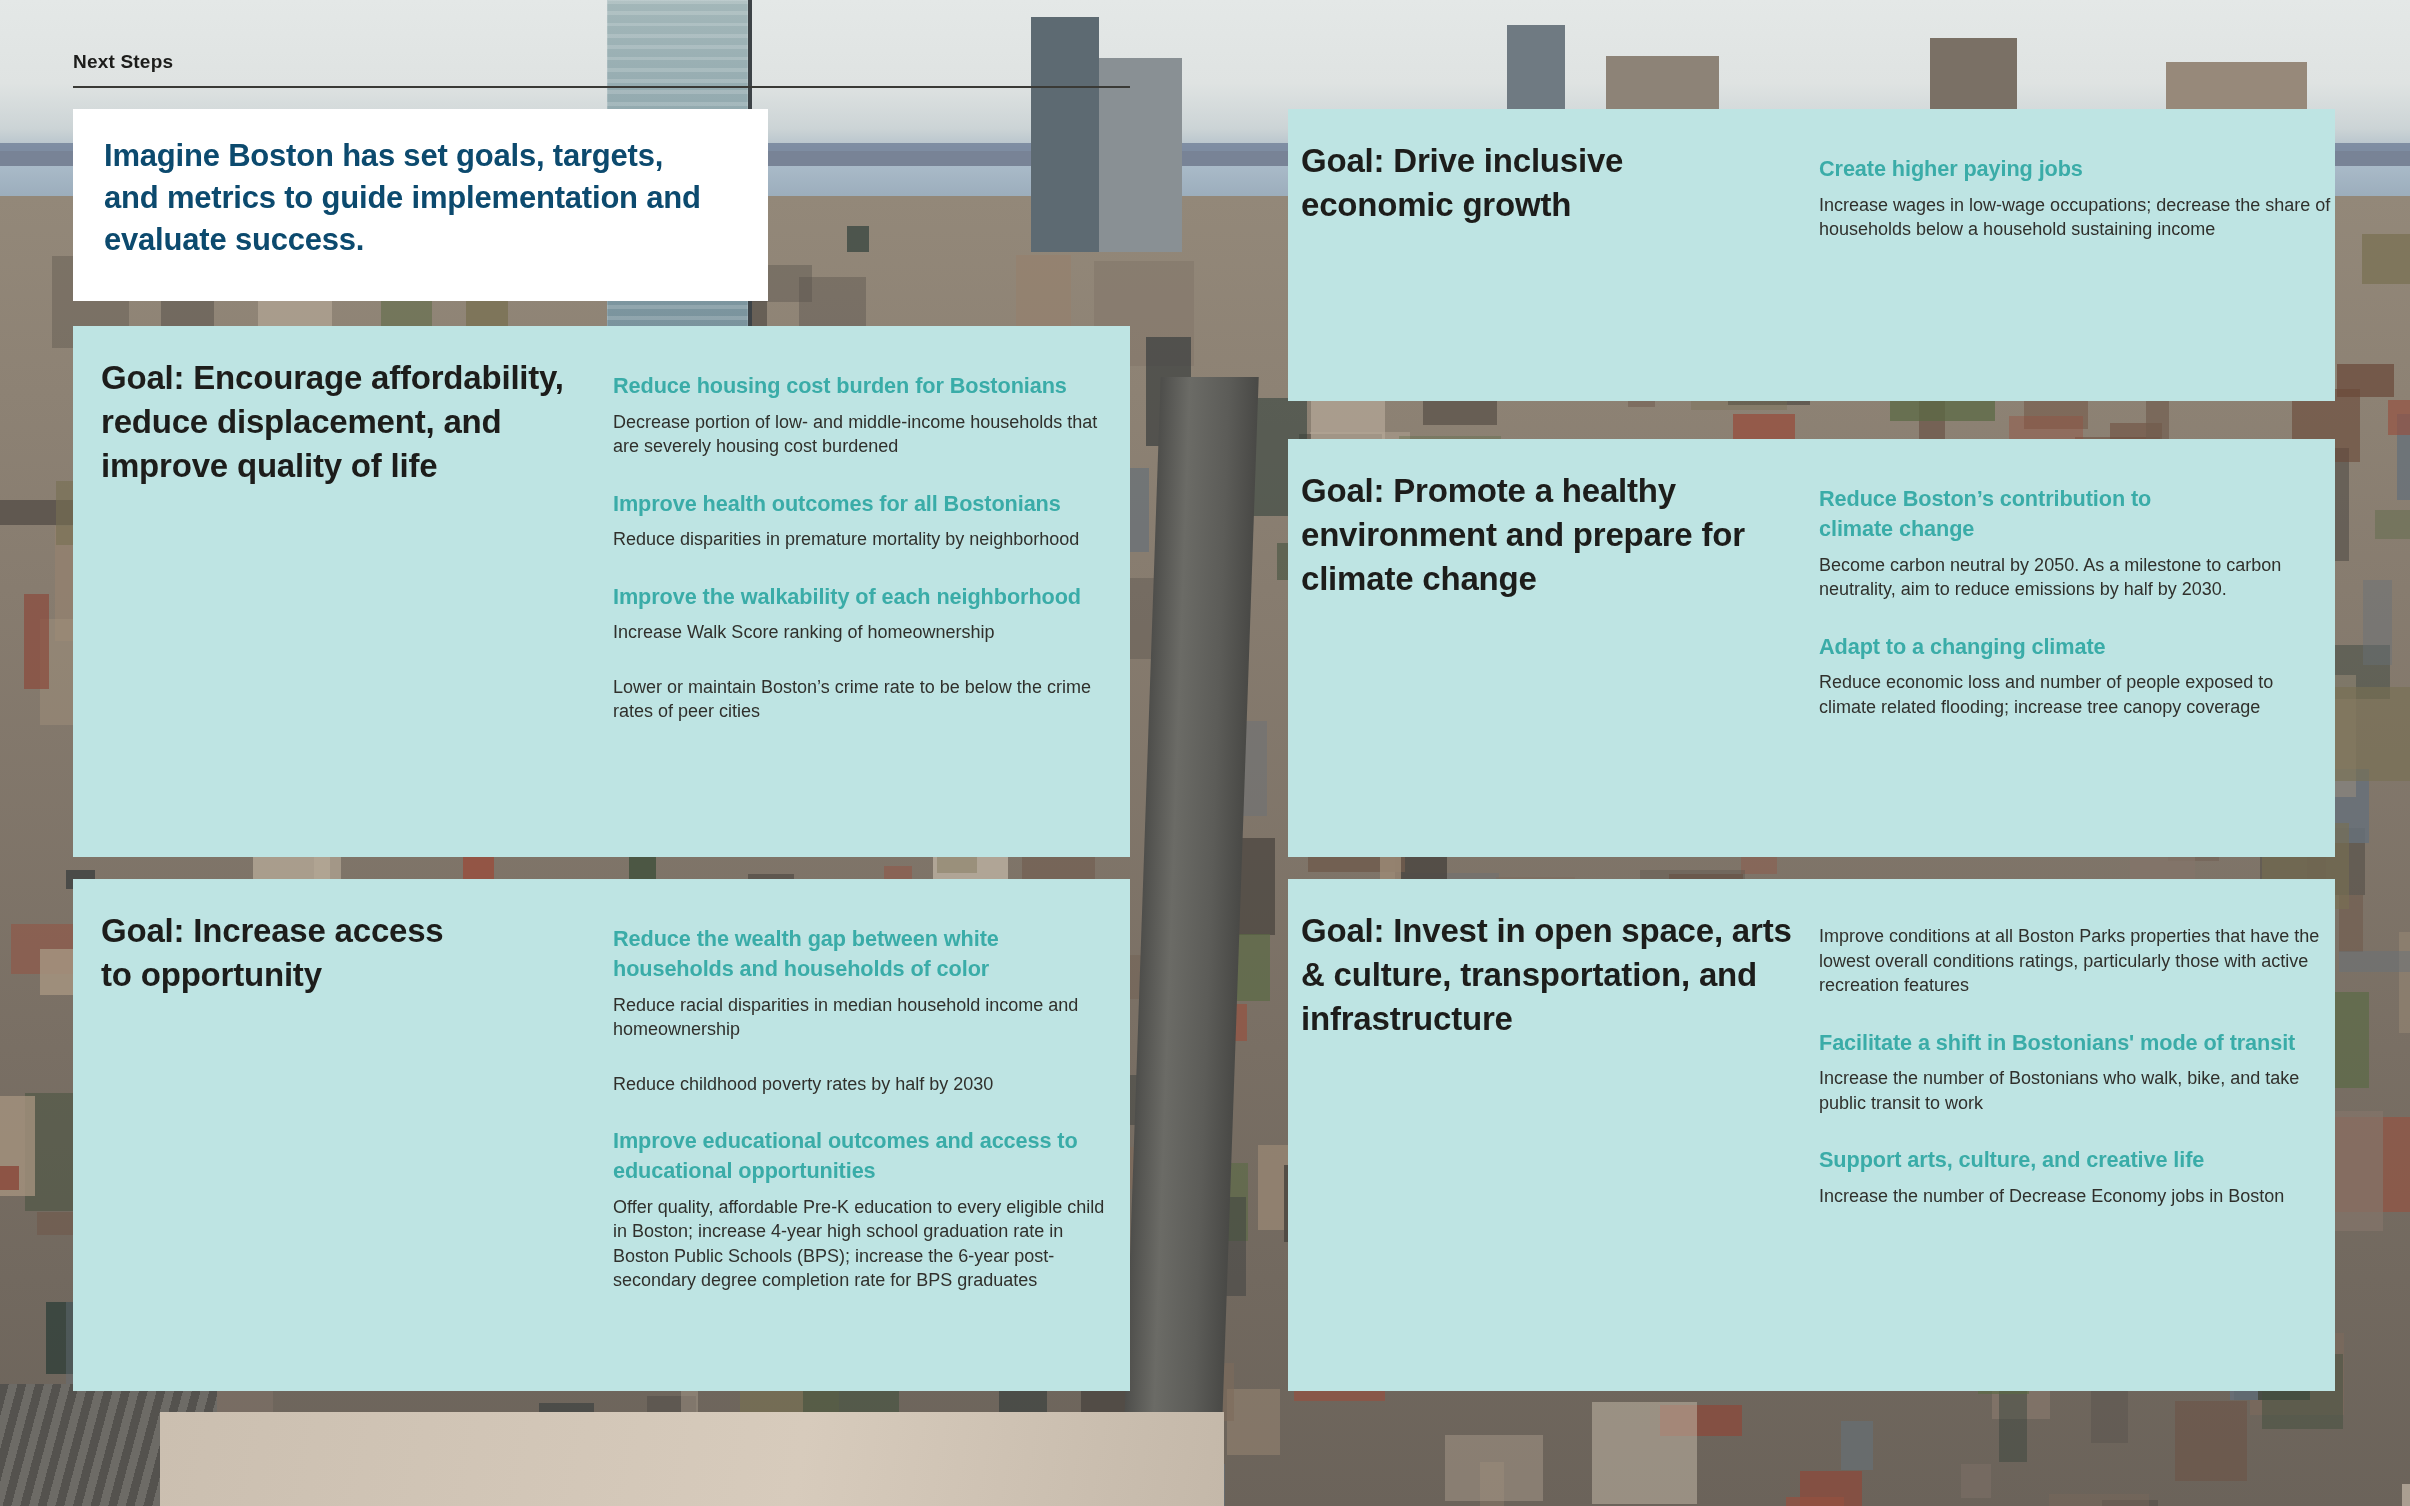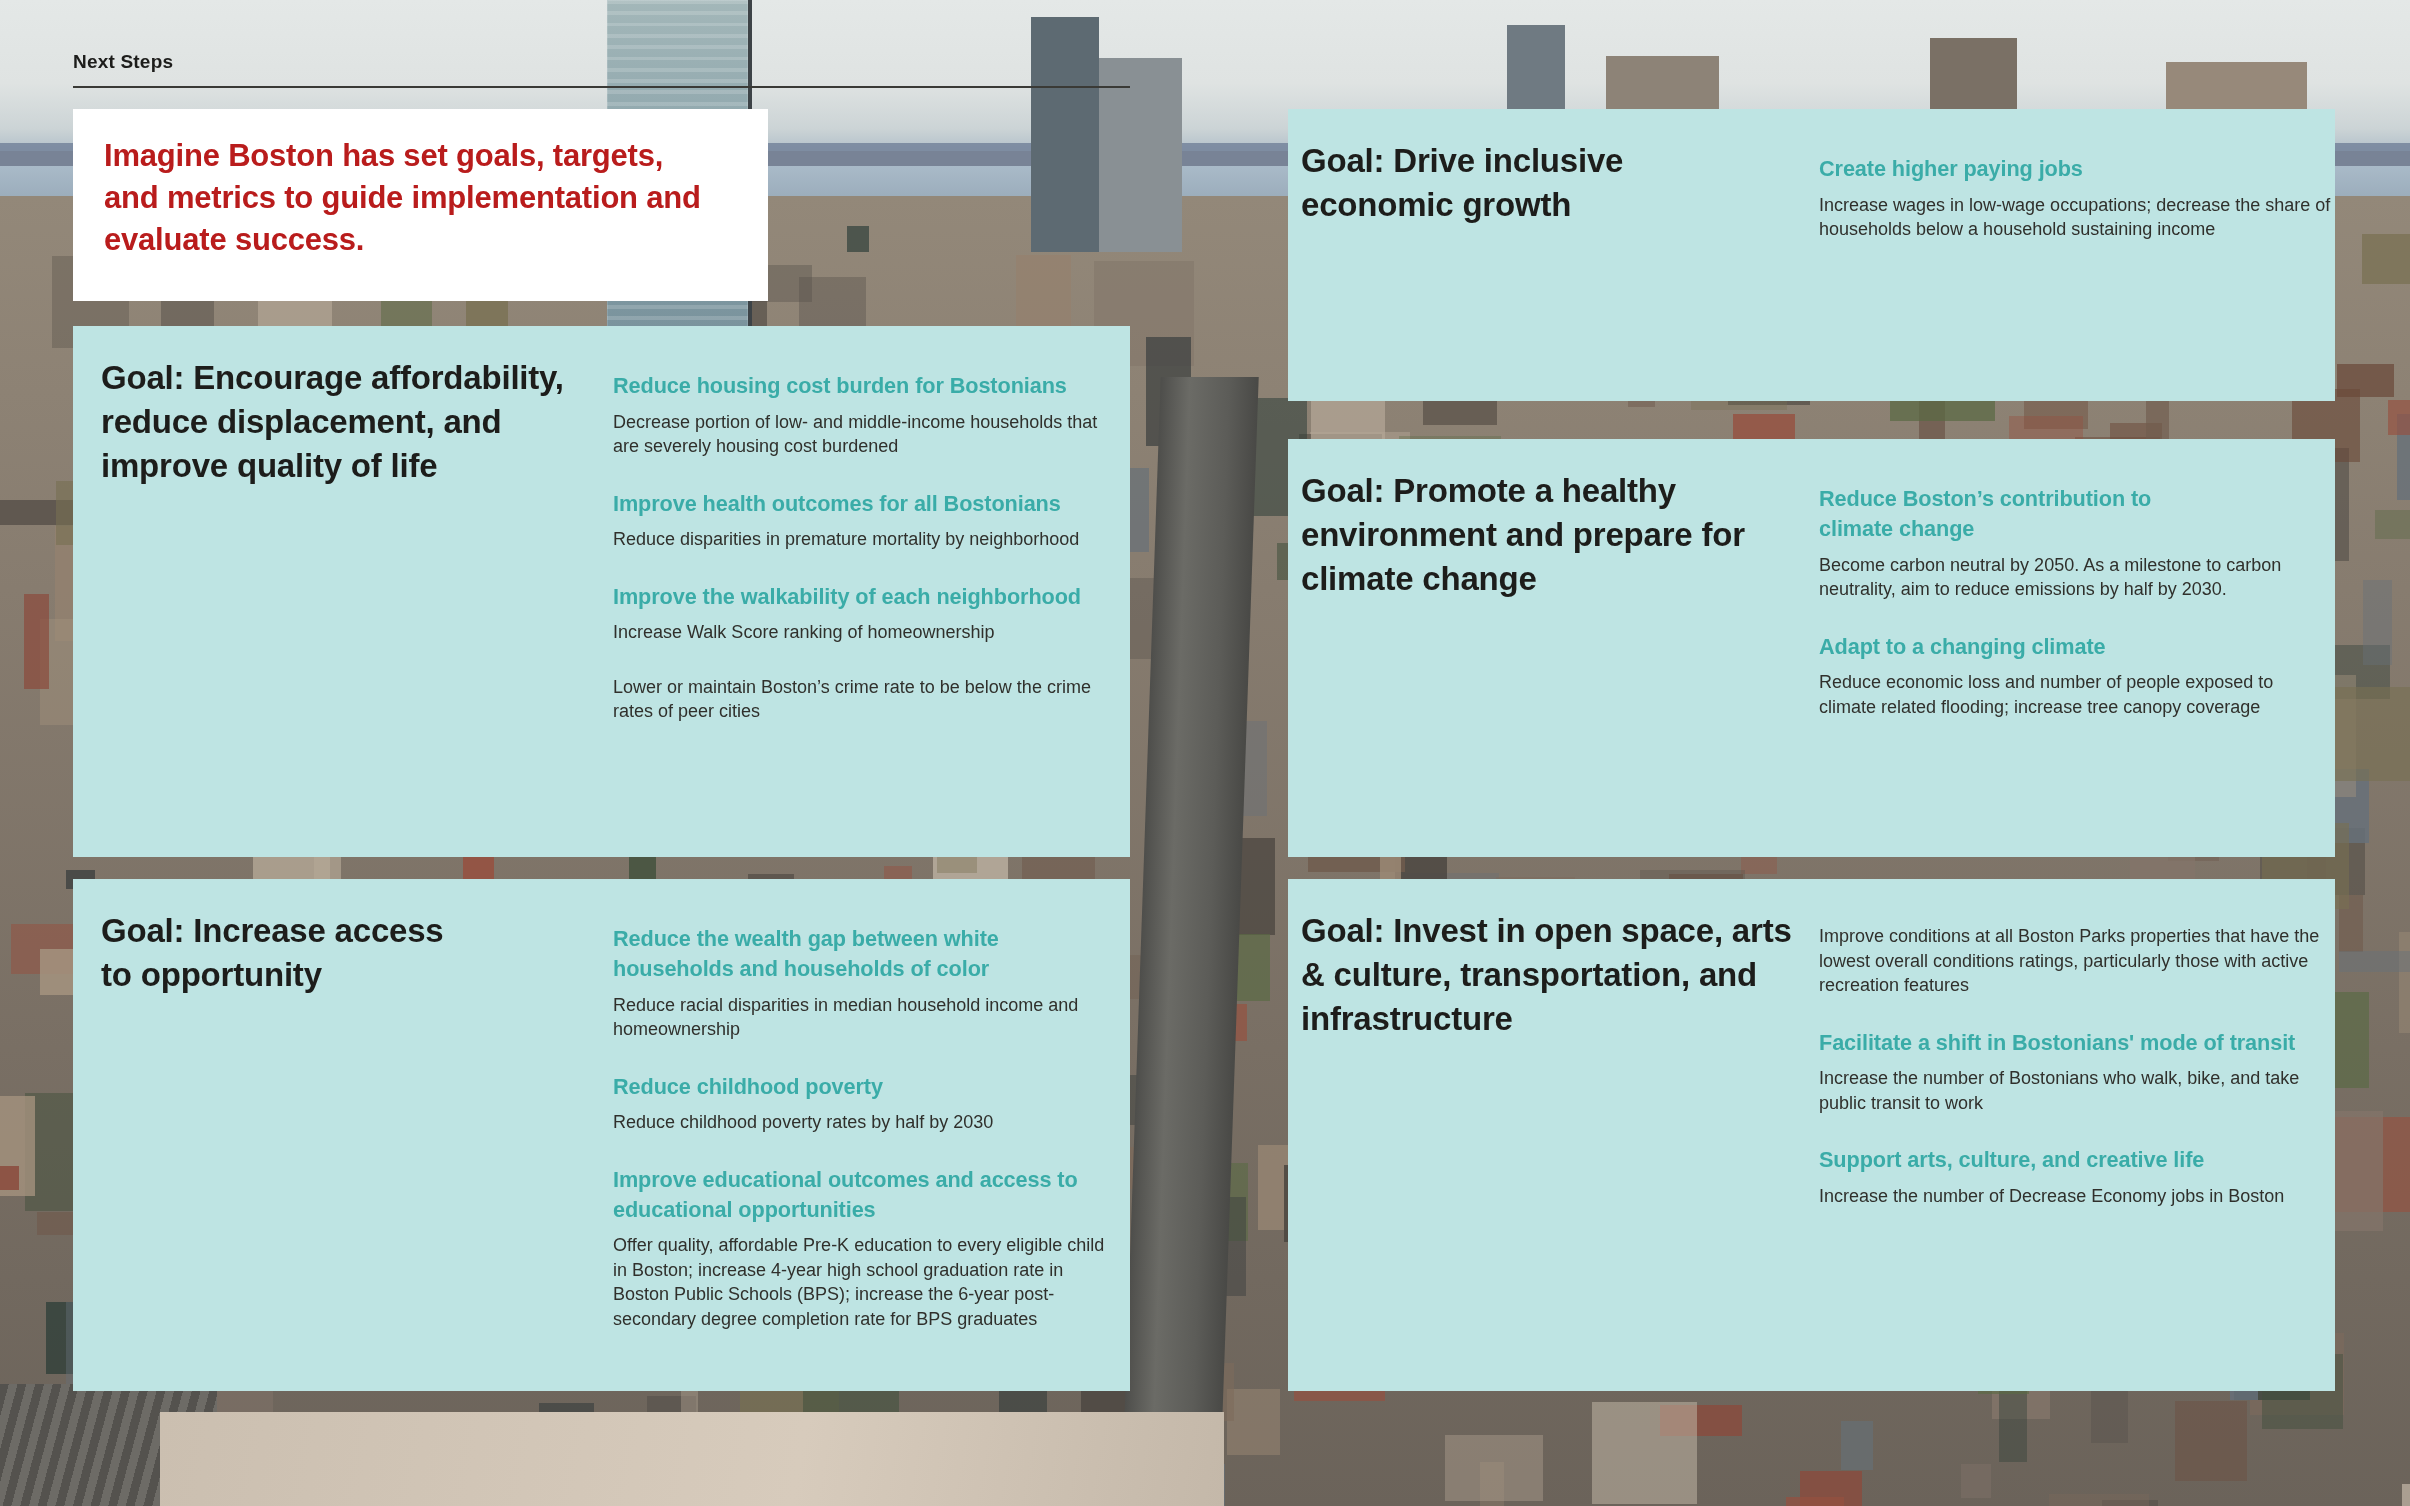--- a/index.html
+++ b/index.html
@@ -37,21 +37,21 @@
   .sky-b4{position:absolute;left:2166px;top:62px;width:141px;height:89px;z-index:1;background:#97897a;}
 
   
   .content{position:absolute;inset:0;z-index:2;}
   .page-header{position:absolute;left:73px;top:51px;font-size:19px;font-weight:700;
     color:#1d1d1b;letter-spacing:0.2px;}
   .header-rule{position:absolute;left:73px;top:86px;width:1057px;height:1.9px;background:#3a3a36;}
 
   .intro-box{position:absolute;left:73px;top:109px;width:695px;height:192px;background:#ffffff;}
   .intro-text{position:absolute;left:31px;top:26px;width:617px;margin:0;
-    font-size:31px;line-height:42px;font-weight:600;color:#b91c1c;letter-spacing:-0.2px;}
+    font-size:31px;line-height:42px;font-weight:600;color:#0c4a6e;letter-spacing:-0.2px;}
 
   .goal{position:absolute;background:#bee4e3;}
   .goal-title{position:absolute;top:30px;margin:0;font-size:33px;line-height:44px;
     font-weight:600;color:#1d1d1b;letter-spacing:-0.2px;}
   .goal.left .goal-title{left:28px;}
   .goal.right .goal-title{left:13px;}
   .goal-items{position:absolute;top:45px;}
   .goal.left .goal-items{left:540px;width:499px;}
   .goal.right .goal-items{left:531px;width:513px;}
   .item{margin:0 0 30px 0;}
@@ -496,21 +496,20 @@
     </section>
 
     <section class="goal left" style="left:73px;top:879px;width:1057px;height:512px">
       <h2 class="goal-title" style="width:358px">Goal: Increase access to opportunity</h2>
       <div class="goal-items">
         <div class="item">
           <h3 class="item-heading">Reduce the wealth gap between white households and households of color</h3>
           <p class="item-body">Reduce racial disparities in median household income and homeownership</p>
         </div>
         <div class="item">
-          <h3 class="item-heading">Reduce childhood poverty</h3>
           <p class="item-body">Reduce childhood poverty rates by half by 2030</p>
         </div>
         <div class="item">
           <h3 class="item-heading">Improve educational outcomes and access to educational opportunities</h3>
           <p class="item-body">Offer quality, affordable Pre-K education to every eligible child in Boston; increase 4-year high school graduation rate in Boston Public Schools (BPS); increase the 6-year post-secondary degree completion rate for BPS graduates</p>
         </div>
       </div>
     </section>
 
     <section class="goal right" style="left:1288px;top:879px;width:1047px;height:512px">

